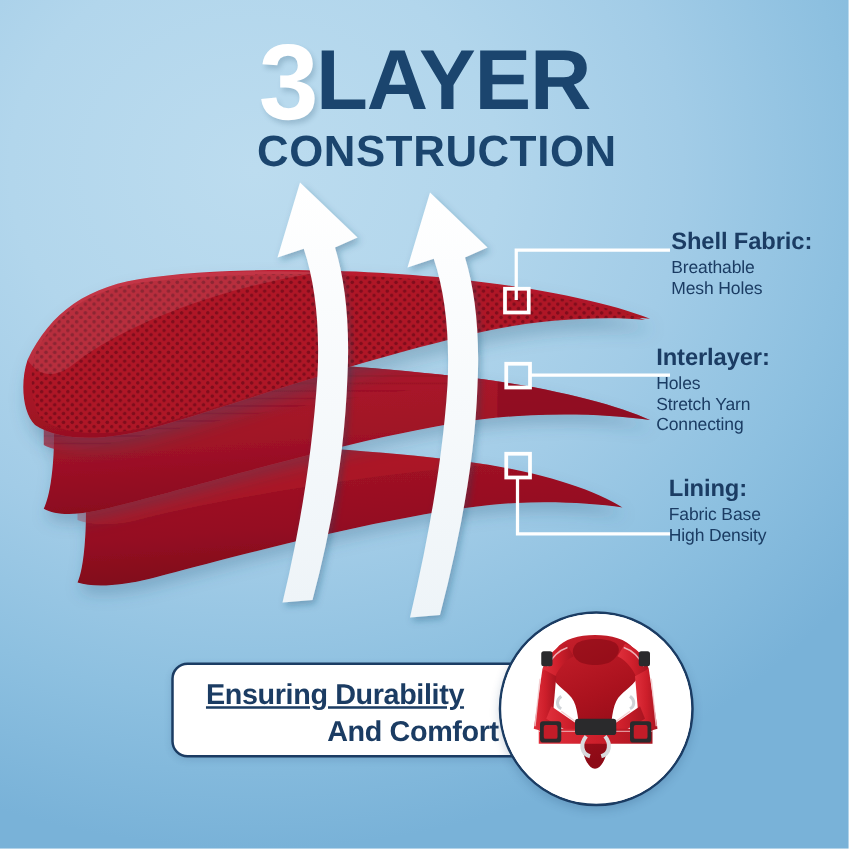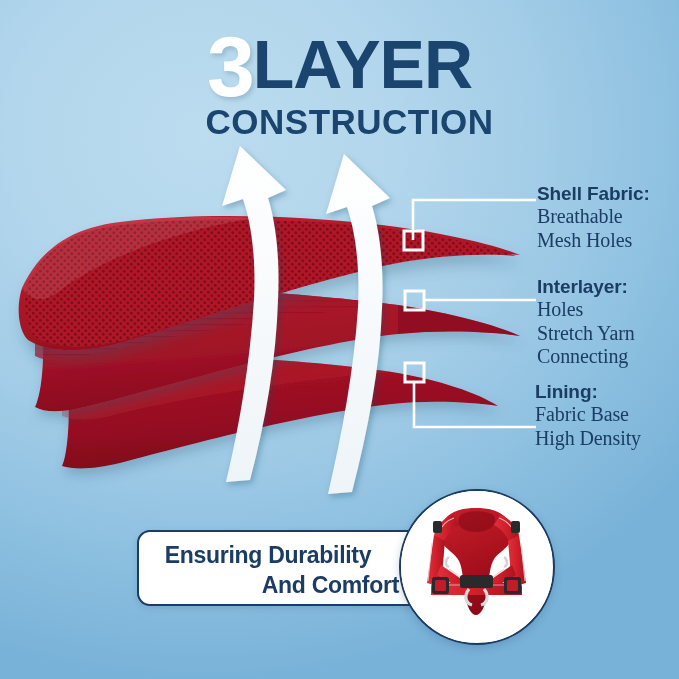--- a/index.html
+++ b/index.html
@@ -78,28 +78,27 @@
     line-height: 1.17;
     white-space: nowrap;
   }
   .callout .c-title {
     font-size: 19px;
     font-weight: 700;
     display: block;
     letter-spacing: -0.1px;
   }
   .callout .c-line {
-    font-size: 20px;
+    font-size: 14px;
     font-weight: 400;
     display: block;
     letter-spacing: -0.1px;
-    font-family: Liberation Serif, serif;
   }
   #callout-shell     { left: 537px; top: 183px; }
-  #callout-interlayer{ left: 537px; top: 276px; }
+  #callout-interlayer{ left: 525px; top: 276px; }
   #callout-lining    { left: 535px; top: 381px; }
 
   
   .banner {
     position: absolute;
     left: 137px;
     top: 530px;
     width: 285px;
     height: 76px;
     background: #ffffff;
@@ -112,21 +111,21 @@
     position: absolute;
     left: 137px;
     top: 540px;
     width: 262px;
     color: #1b3c63;
     font-size: 23px;
     font-weight: 700;
     line-height: 1.32;
     letter-spacing: -0.3px;
   }
-  .banner-line-1 { display: block; text-align: center; padding-left: 0; }
+  .banner-line-1 { display: block; text-align: center; padding-left: 0; text-decoration: underline; }
   .banner-line-2 { display: block; text-align: right; }
 
   
   .product-circle {
     position: absolute;
     left: 399px;
     top: 489px;
     width: 156px;
     height: 156px;
     border-radius: 50%;

